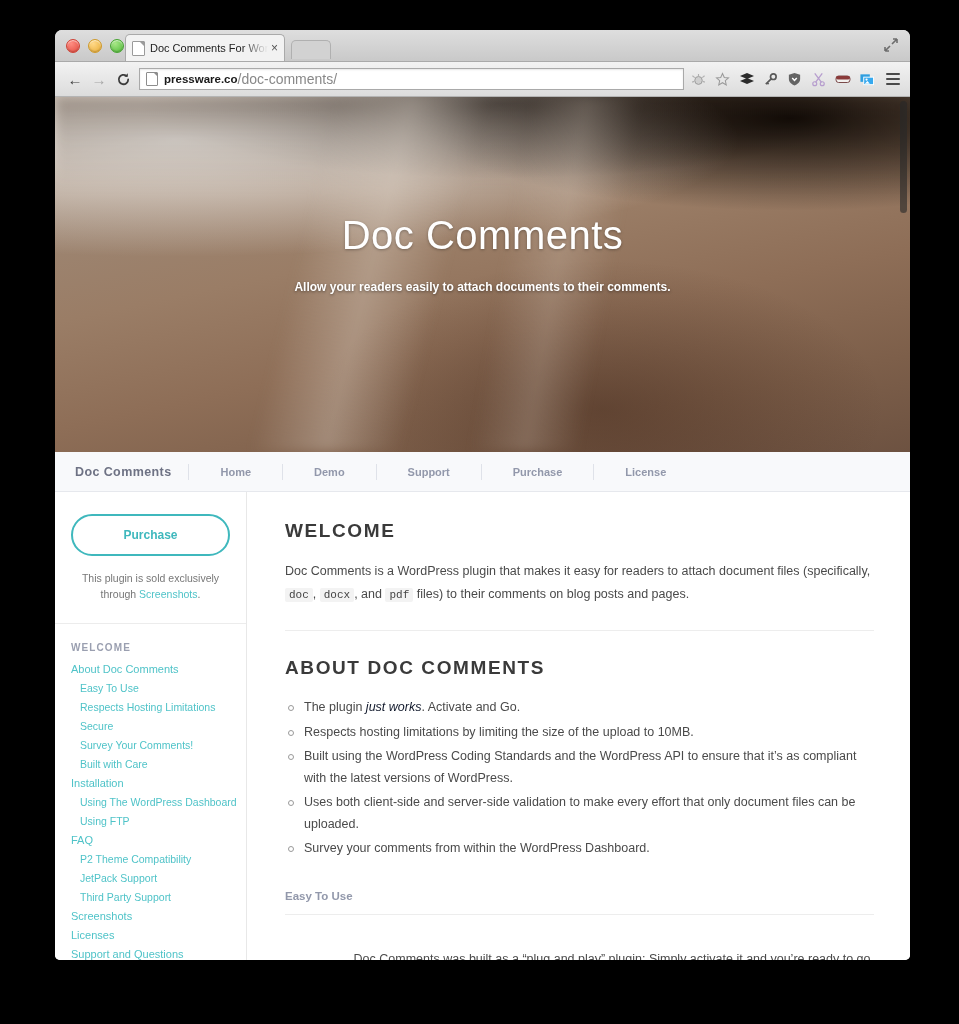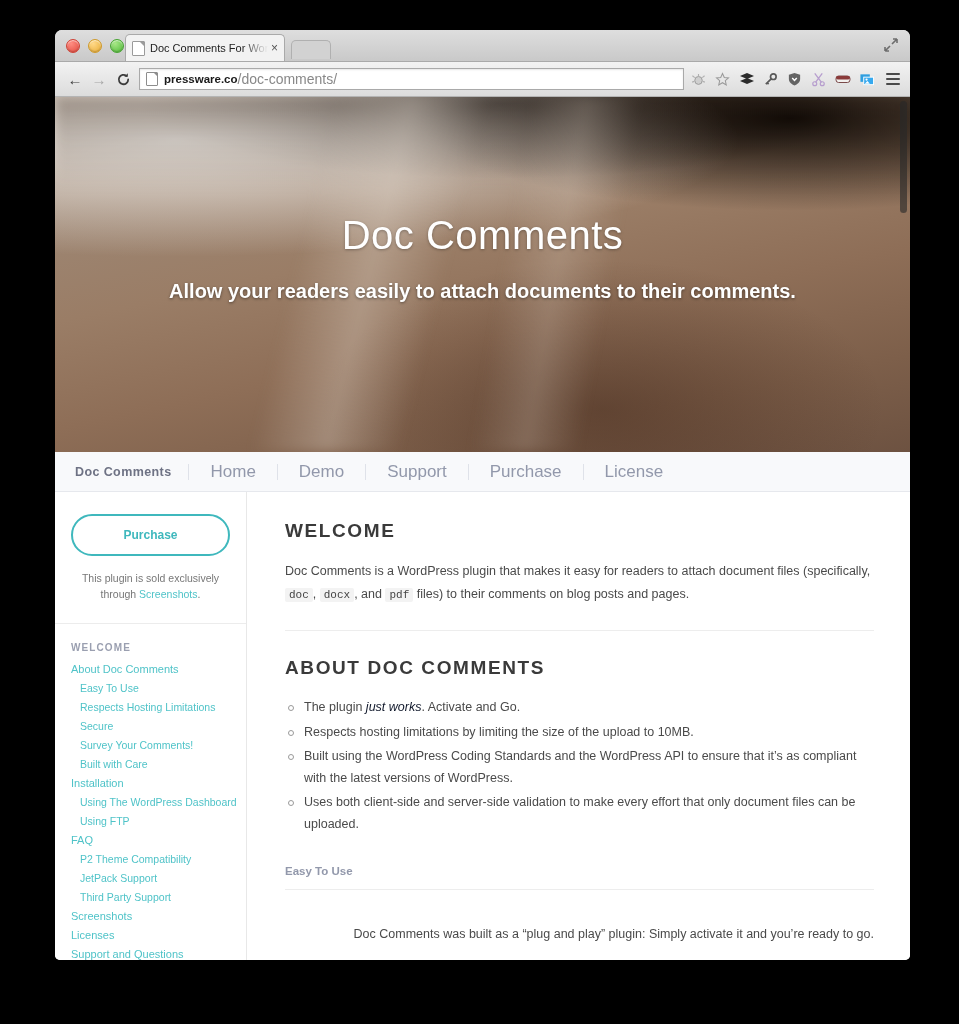--- a/index.html
+++ b/index.html
@@ -215,21 +215,21 @@
   }
   .hero-title {
     font-size: 40px;
     font-weight: 300;
     color: #ffffff;
     letter-spacing: 0.5px;
     text-shadow: 0 1px 3px rgba(0,0,0,0.30);
   }
   .hero-sub {
     margin-top: 22px;
-    font-size: 20px;
+    font-size: 12px;
     font-weight: bold;
     color: #ffffff;
     text-shadow: 0 1px 3px rgba(0,0,0,0.45);
   }
 
   
   .site-nav {
     height: 40px;
     background: #f8f9fb;
     border-bottom: 1px solid #e6e8ed;
@@ -241,25 +241,26 @@
   .brand {
     font-size: 12.5px;
     font-weight: bold;
     color: #6e7284;
     letter-spacing: 0.4px;
     padding-right: 17px;
     cursor: pointer;
   }
   .nav-sep { width: 1px; height: 16px; background: #dfe2e9; }
   .site-nav a {
-    font-size: 17px;
+    font-size: 11px;
     color: #9298ab;
     text-decoration: none;
-    padding: 0 21px;
-    cursor: pointer;
+    padding: 0 31px;
+    cursor: pointer;
+    font-weight: bold;
   }
 
   
   .columns { display: flex; align-items: stretch; }
   .sidebar {
     width: 192px;
     flex: none;
     border-right: 1px solid #e8e8e8;
     box-sizing: border-box;
   }
@@ -548,20 +549,21 @@
         <p class="para"><span>Doc Comments is a WordPress plugin that makes it easy for readers to attach document files (specifically, </span><code class="inline">doc</code><span>, </span><code class="inline">docx</code><span>, and </span><code class="inline">pdf</code><span> files) to their comments on blog posts and pages.</span></p>
 
         <hr class="rule">
 
         <h1 class="section-title">ABOUT DOC COMMENTS</h1>
         <ul class="features" id="features-list">
             <li>The plugin <em>just works</em>. Activate and Go.</li>
             <li>Respects hosting limitations by limiting the size of the upload to 10MB.</li>
             <li>Built using the WordPress Coding Standards and the WordPress API to ensure that it’s as compliant with the latest versions of WordPress.</li>
             <li>Uses both client-side and server-side validation to make every effort that only document files can be uploaded.</li>
+            <li>Survey your comments from within the WordPress Dashboard.</li>
           </ul>
 
         <h2 class="subsection-title">Easy To Use</h2>
         <p class="para">Doc Comments was built as a “plug and play” plugin: Simply activate it and you’re ready to go.</p>
 
       </div>
     </div>
 
     <div class="page-scrollbar"></div>
   </div>

